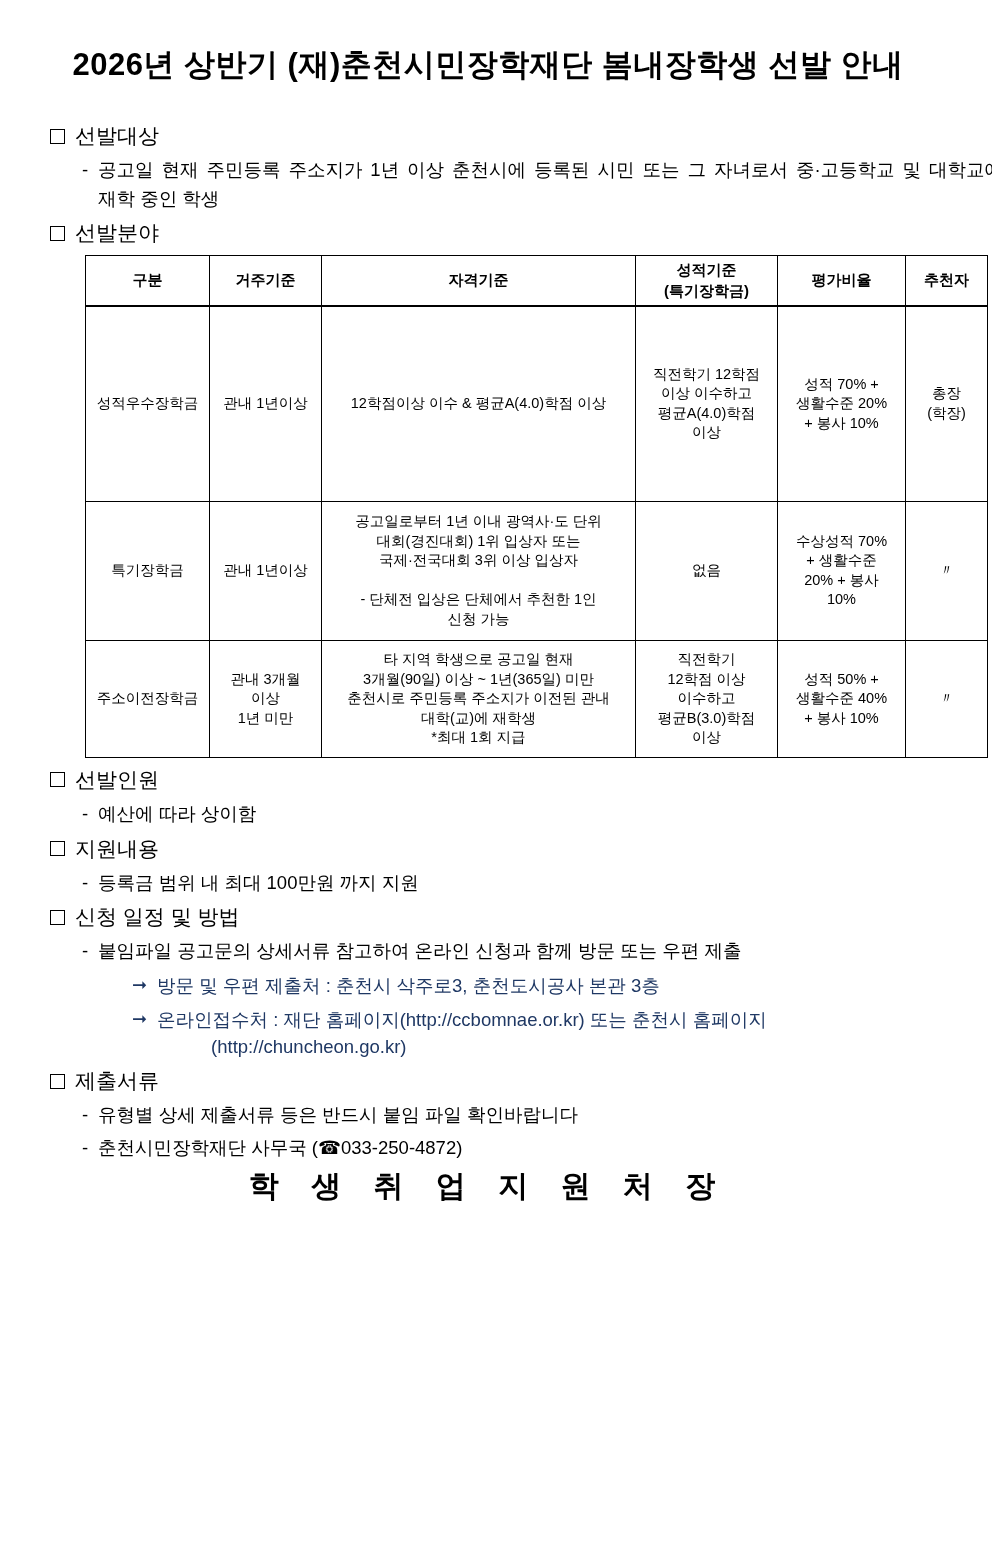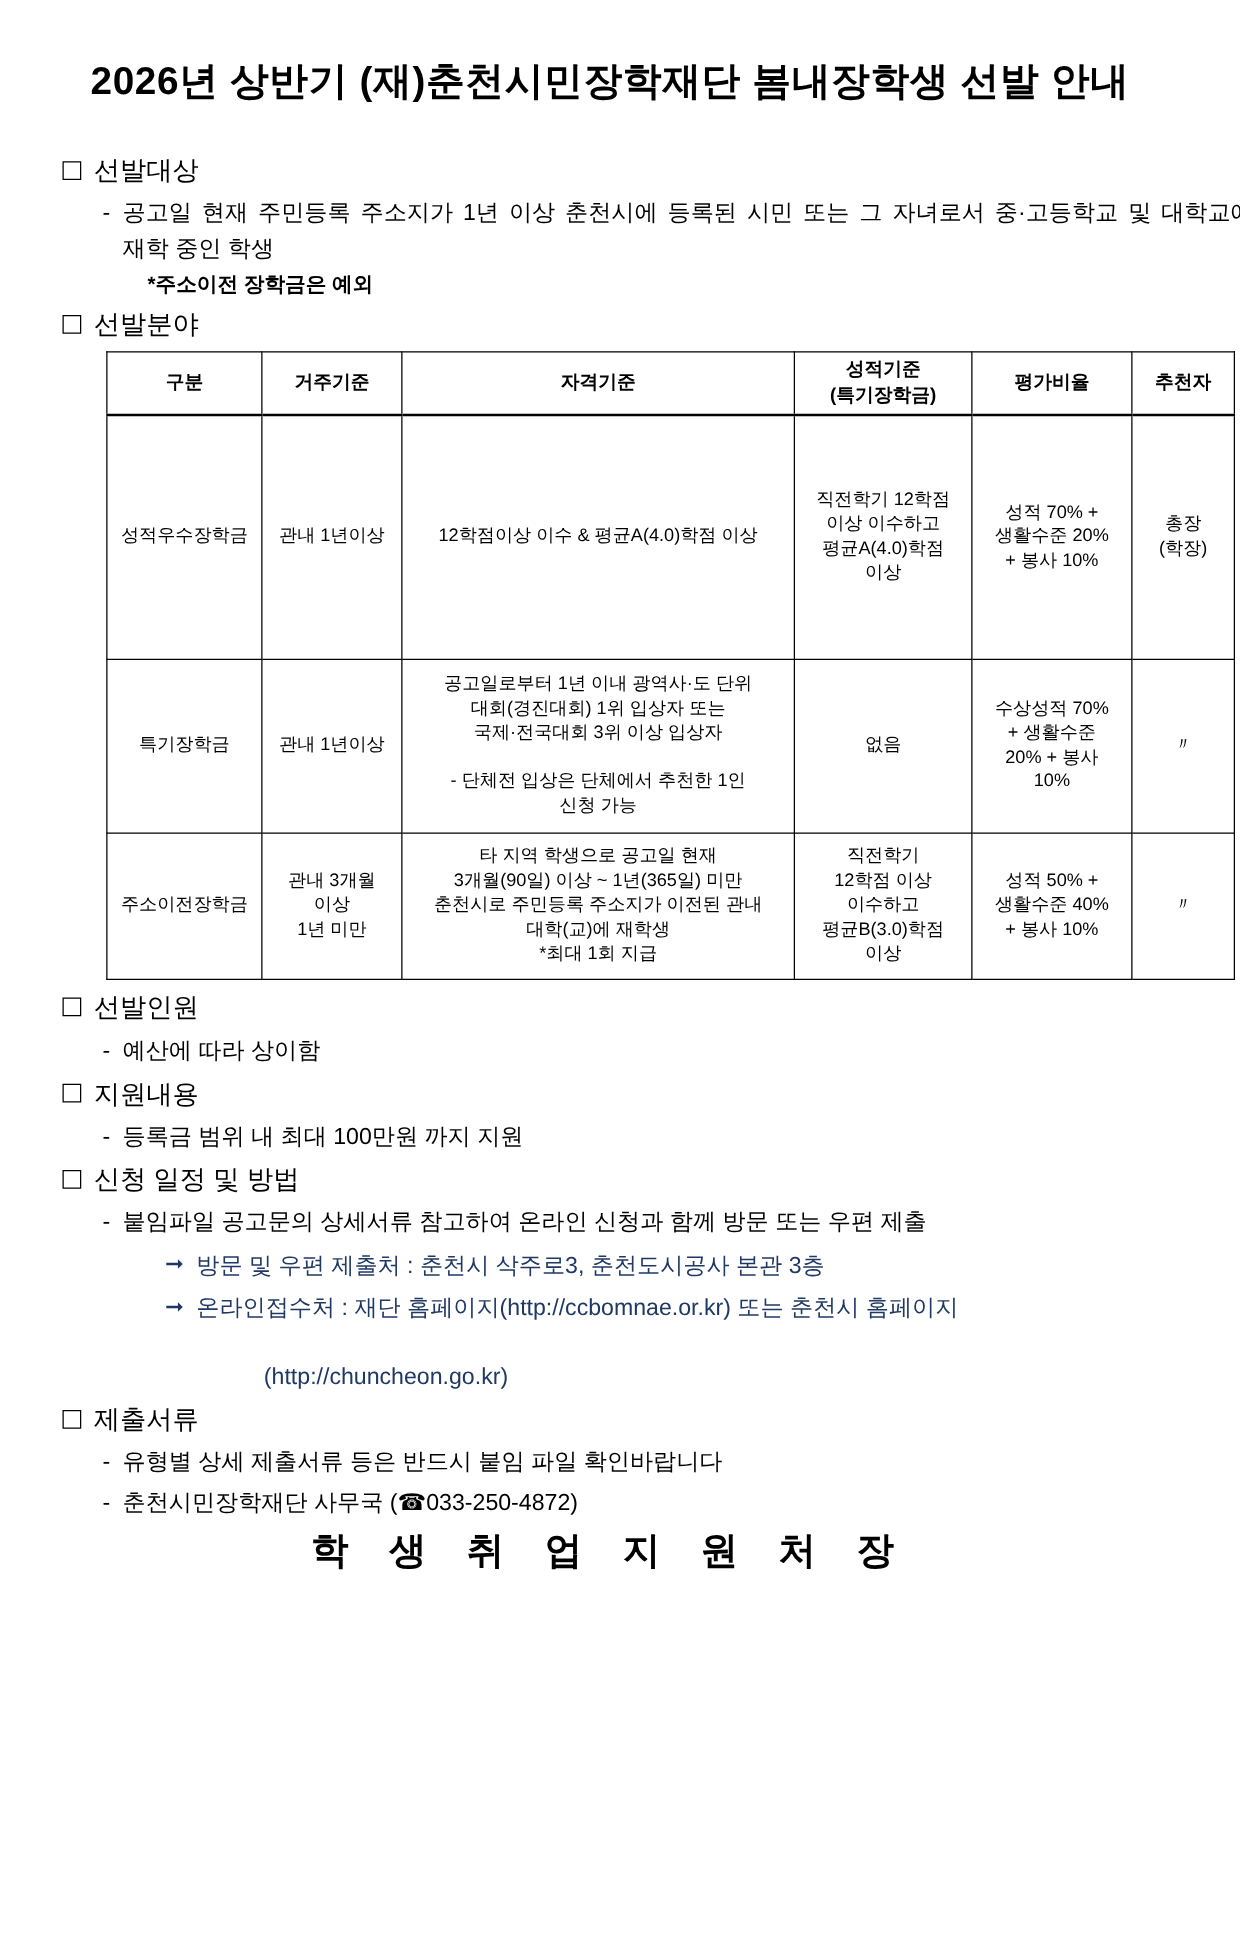--- a/index.html
+++ b/index.html
@@ -104,21 +104,20 @@
     align-items: flex-start;
     line-height: 1.5;
   }
   .arrow-line .ar {
     color: #1f3864;
     font-size: 18px;
   }
   .arrow-line .txt2 {
     display: block;
     margin-left: 54px;
-    margin-top: 28px;
   }
   .footer-title {
     text-align: center;
     font-size: 30px;
     font-weight: bold;
     letter-spacing: 12px;
     margin-bottom: 20px;
   }
 </style>
 </head>
@@ -127,21 +126,20 @@
 <div class="page">
 
   <div class="doc-title">2026년 상반기 (재)춘천시민장학재단 봄내장학생 선발 안내</div>
 
   <div class="section">
     <div class="sec-head">
       <span class="sq"></span>
       <span>선발대상</span>
     </div>
     <div class="bullet wide">공고일 현재 주민등록 주소지가 1년 이상 춘천시에 등록된 시민 또는 그 자녀로서 중·고등학교 및 대학교에 재학 중인 학생</div>
-    <div class="note-bold">*주소이전 장학금은 예외</div>
   </div>
 
   <div class="section">
     <div class="sec-head">
       <span class="sq"></span>
       <span>선발분야</span>
     </div>
 
     <table class="grid">
       <colgroup>

